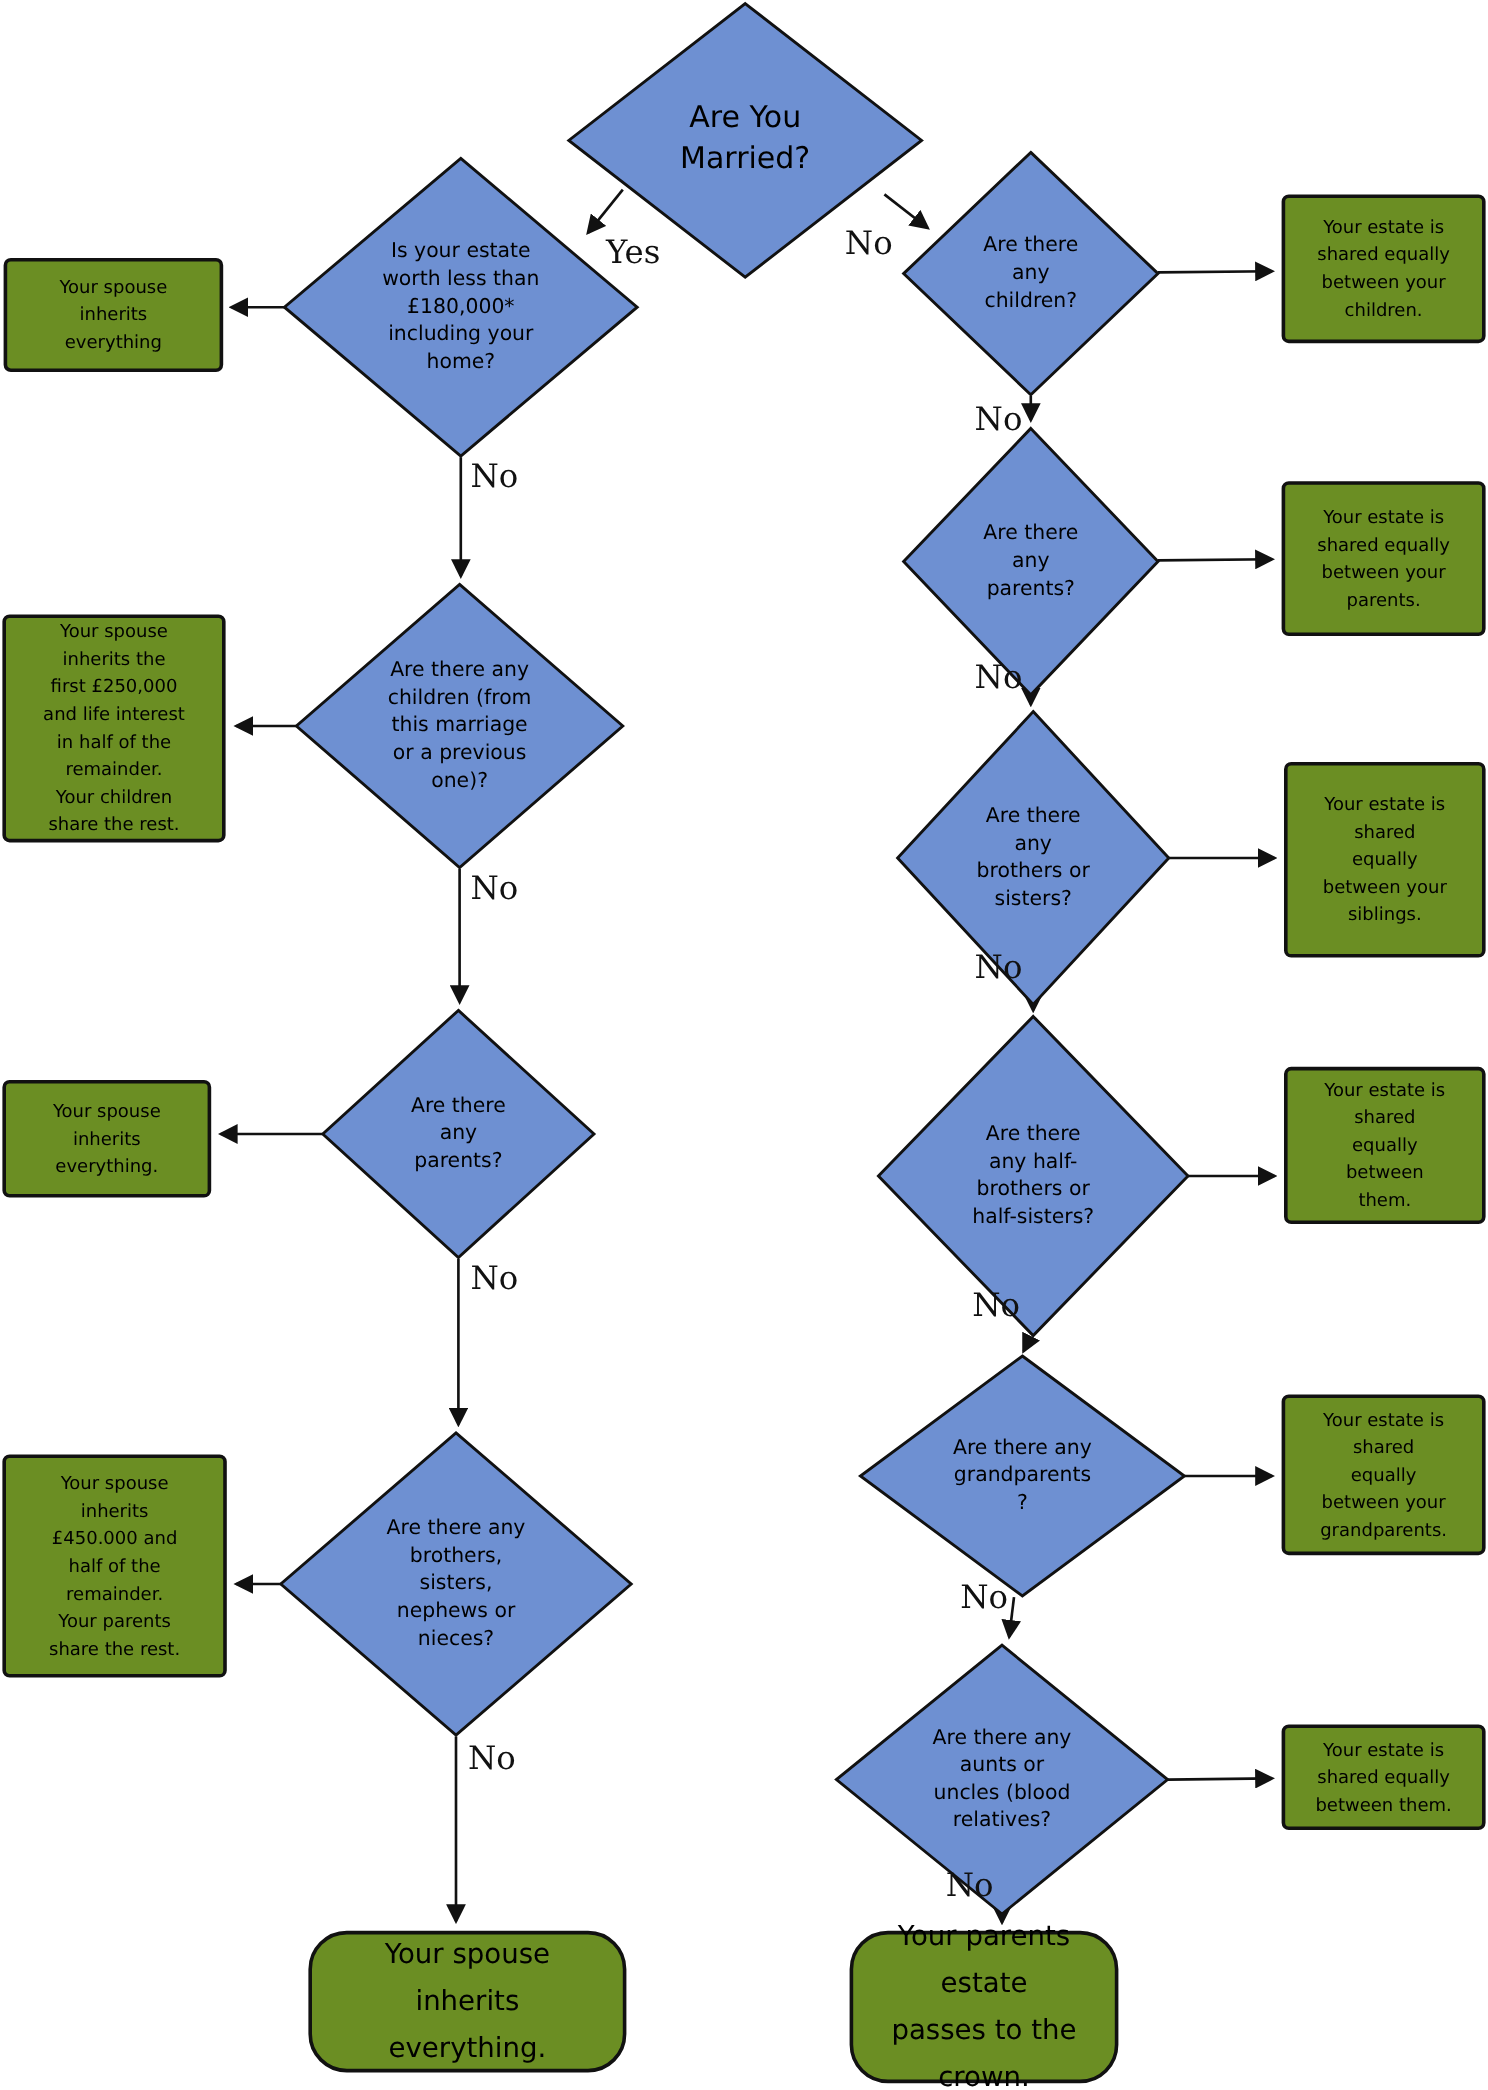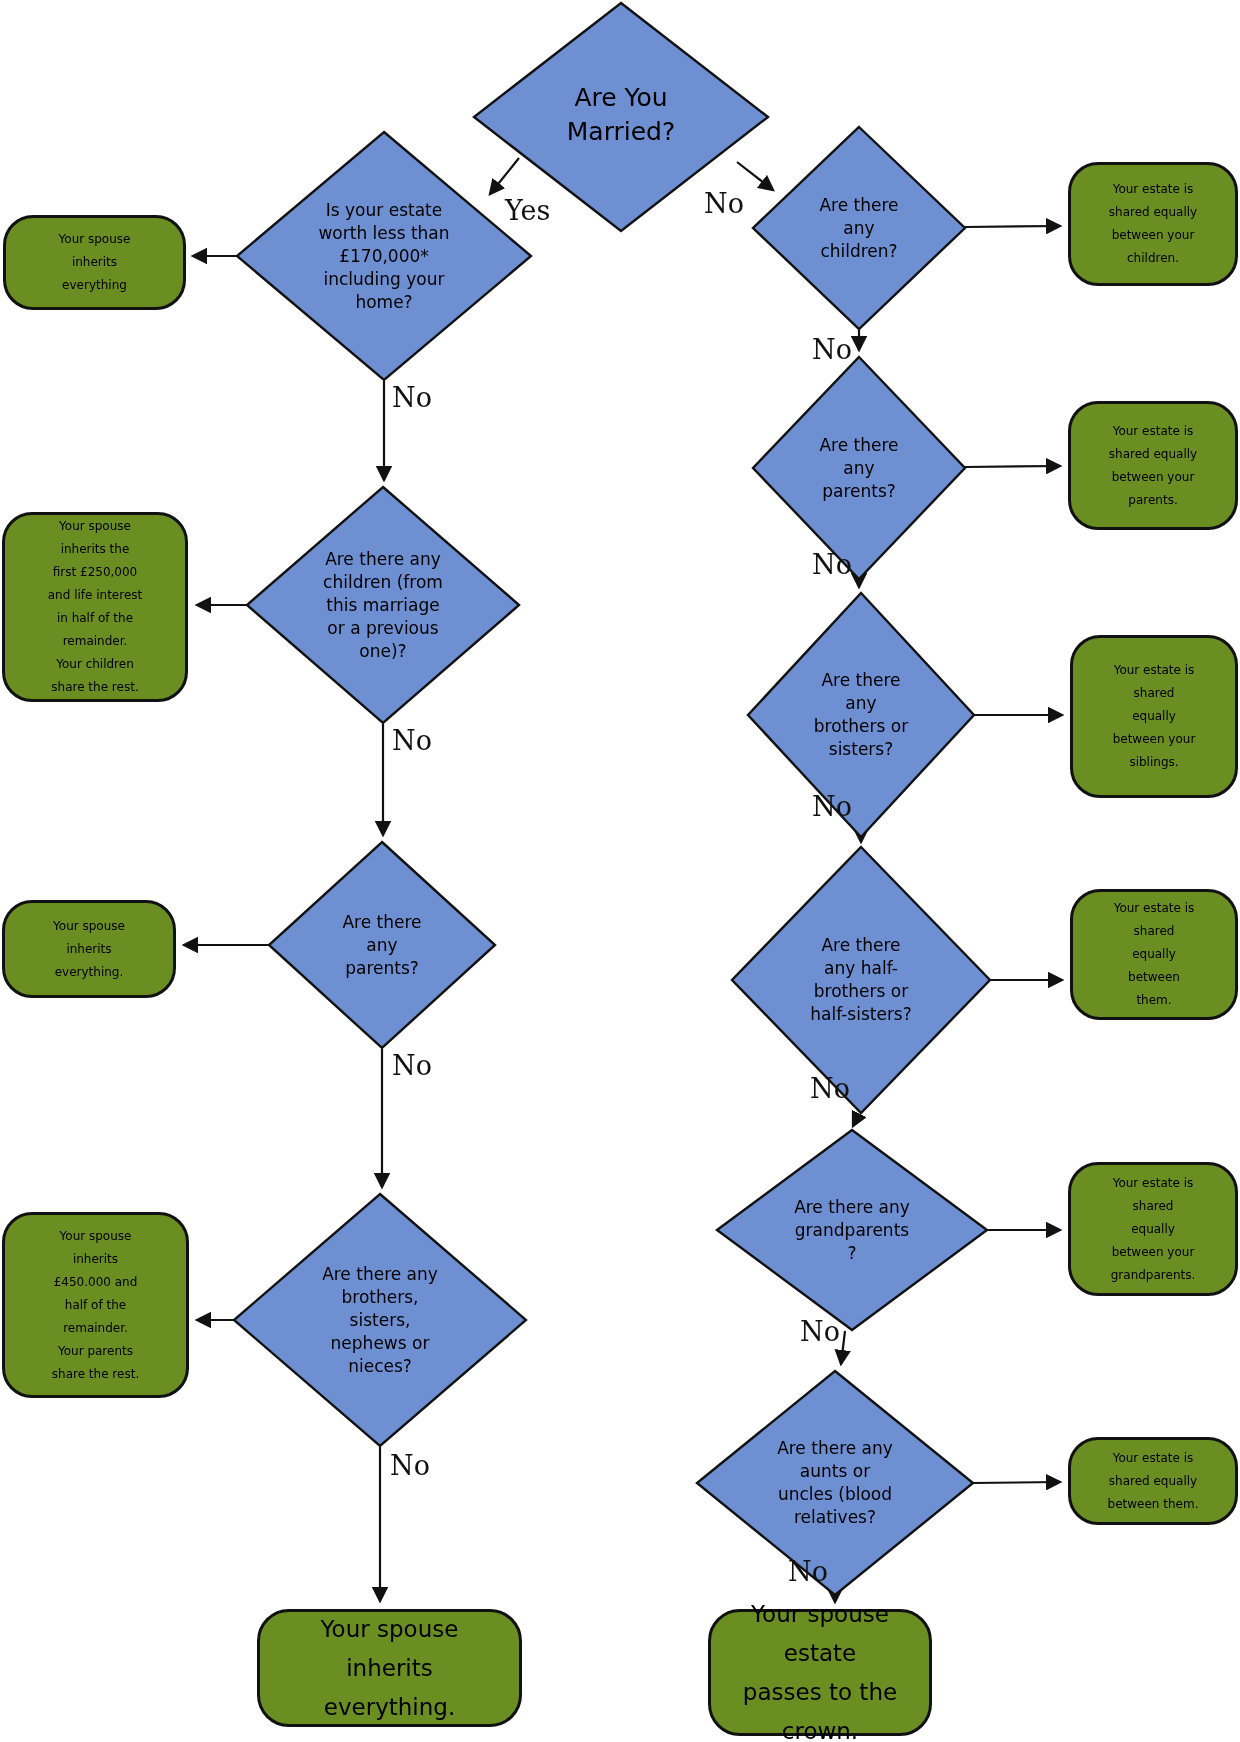--- a/index.html
+++ b/index.html
@@ -27,28 +27,28 @@
     color:#000;
     font-size:17px;
     line-height:23px;
   }
   .ctext.big{font-size:25px;line-height:34px;}
   .obox{
     position:absolute;
     box-sizing:border-box;
     background:var(--outcome-fill);
     border:3px solid var(--stroke);
-    border-radius:30px;
+    border-radius:6px;
     display:flex;
     align-items:center;
     justify-content:center;
     text-align:center;
     white-space:pre-line;
     color:#000;
-    font-size:12px;
+    font-size:15px;
     line-height:23px;
     padding:2px 4px;
   }
   .obox.final{font-size:23px;line-height:39px;border-radius:32px;}
   .elabel{
     position:absolute;
     font-family:"DejaVu Serif",serif;
     font-size:27px;
     color:#111;
   }
@@ -144,21 +144,21 @@
     <polygon class="shape-diamond" points="861,593 974,715 861,837 748,715"></polygon>
     <polygon class="shape-diamond" points="861,847 990,980 861,1113 732,980"></polygon>
     <polygon class="shape-diamond" points="852,1130 987,1230 852,1330 717,1230"></polygon>
     <polygon class="shape-diamond" points="835,1371 973,1483 835,1595 697,1483"></polygon>
   </svg>
 
   <div class="ctext big" style="left:621px;top:115px;width:260px;">Are You
 Married?</div>
   <div class="ctext" style="left:384px;top:256px;width:190px;">Is your estate
 worth less than
-£170,000*
+£180,000*
 including your
 home?</div>
   <div class="ctext" style="left:383px;top:605px;width:190px;">Are there any
 children (from
 this marriage
 or a previous
 one)?</div>
   <div class="ctext" style="left:382px;top:945px;width:160px;">Are there
 any
 parents?</div>
@@ -233,21 +233,21 @@
 between
 them.</div>
   <div class="obox" style="left:1068px;top:1162px;width:170px;height:134px;">Your estate is
 shared
 equally
 between your
 grandparents.</div>
   <div class="obox" style="left:1068px;top:1437px;width:170px;height:88px;">Your estate is
 shared equally
 between them.</div>
-  <div class="obox final" style="left:708px;top:1609px;width:224px;height:127px;">Your spouse estate
+  <div class="obox final" style="left:708px;top:1609px;width:224px;height:127px;">Your parents estate
 passes to the
 crown.</div>
 
   <div class="elabel" style="left:505px;top:195px;">Yes</div>
   <div class="elabel" style="left:704px;top:188px;">No</div>
   <div class="elabel" style="left:392px;top:382px;">No</div>
   <div class="elabel" style="left:392px;top:725px;">No</div>
   <div class="elabel" style="left:392px;top:1050px;">No</div>
   <div class="elabel" style="left:390px;top:1450px;">No</div>
   <div class="elabel ralign" style="left:804px;top:334px;width:48px;">No</div>

